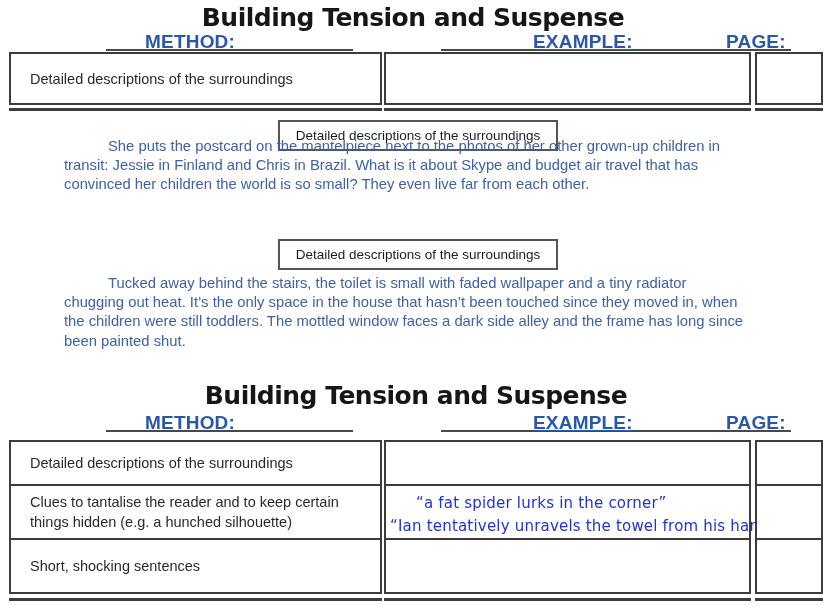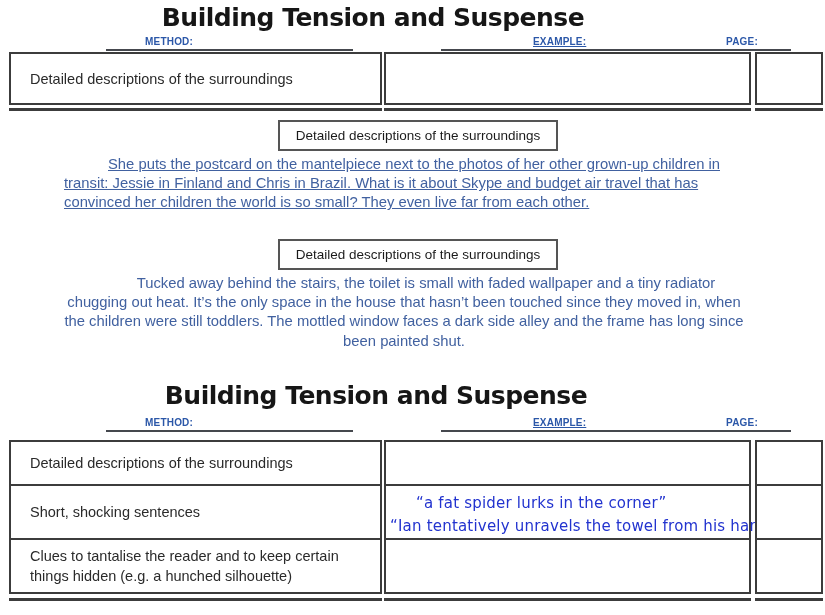--- a/index.html
+++ b/index.html
@@ -8,29 +8,30 @@
     background:#ffffff; overflow:hidden;
     font-family:"Liberation Sans", sans-serif;
   }
 
   
   .title {
     position:absolute; text-align:center;
     font-family:"DejaVu Sans", sans-serif;
     font-weight:bold; font-size:25px; letter-spacing:-0.5px; color:#161616;
     white-space:nowrap;
+    padding-left:40px;
   }
   #title-top    { left:0; top:3px;   width:746px; }
   #title-bottom { left:0; top:381px; width:752px; }
 
   
   .hdr {
     position:absolute; box-sizing:border-box; height:17px;
     border-bottom:2.5px solid #45484e;
-    color:#2b57a8; font-weight:bold; font-size:10px; letter-spacing:0.2px;
+    color:#2b57a8; font-weight:bold; font-size:19px; letter-spacing:0.2px;
     line-height:15px; white-space:nowrap;
   }
   .hdr.method  { width:247px; padding-left:39px; }
   .hdr.example { width:331px; padding-left:92px;text-decoration:underline; }
   .hdr.page    { width:67px;  padding-left:2px;  }
   .hdr-top    { top:34px;  }
   .hdr-bottom { top:415px; }
   .hx-method  { left:106px; }
   .hx-example { left:441px; }
   .hx-page    { left:724px; }
@@ -85,22 +86,22 @@
   }
   #label-1 { top:120px; }
   #label-2 { top:239px; }
 
   
   .para {
     position:absolute; left:64px; width:680px;
     text-indent:44px; font-size:14.8px; line-height:19.2px;
     color:#4161a0; text-align:left;
   }
-  #para-1 { top:155px;text-decoration:underline; }
-  #para-2 { top:274px;text-align:center; }
+  #para-1 { top:137px; }
+  #para-2 { top:274px; }
 </style>
 </head>
 <body>
 
 <div class="page">
 
   <div class="title" id="title-top">Building Tension and Suspense</div>
 
   <div class="hdr method hdr-top hx-method">METHOD:</div>
   <div class="hdr example hdr-top hx-example">EXAMPLE:</div>
@@ -132,24 +133,24 @@
 
   <div class="hdr method hdr-bottom hx-method">METHOD:</div>
   <div class="hdr example hdr-bottom hx-example">EXAMPLE:</div>
   <div class="hdr page hdr-bottom hx-page">PAGE:</div>
 
   <div class="col t2 c-method">
     <div class="cell first">
       <div class="method-text">Detailed descriptions of the surroundings</div>
     </div>
     <div class="cell">
-      <div class="method-text">Short, shocking sentences</div>
+      <div class="method-text">Clues to tantalise the reader and to keep certain things hidden (e.g. a hunched silhouette)</div>
     </div>
     <div class="cell">
-      <div class="method-text">Clues to tantalise the reader and to keep certain things hidden (e.g. a hunched silhouette)</div>
+      <div class="method-text">Short, shocking sentences</div>
     </div>
   </div>
 
   <div class="col t2 c-example">
     <div class="cell first"></div>
     <div class="cell quote-cell">
       <div class="quote-line1">“a fat spider lurks in the corner”</div>
       <div>“Ian tentatively unravels the towel from his hand”</div>
     </div>
     <div class="cell"></div>

